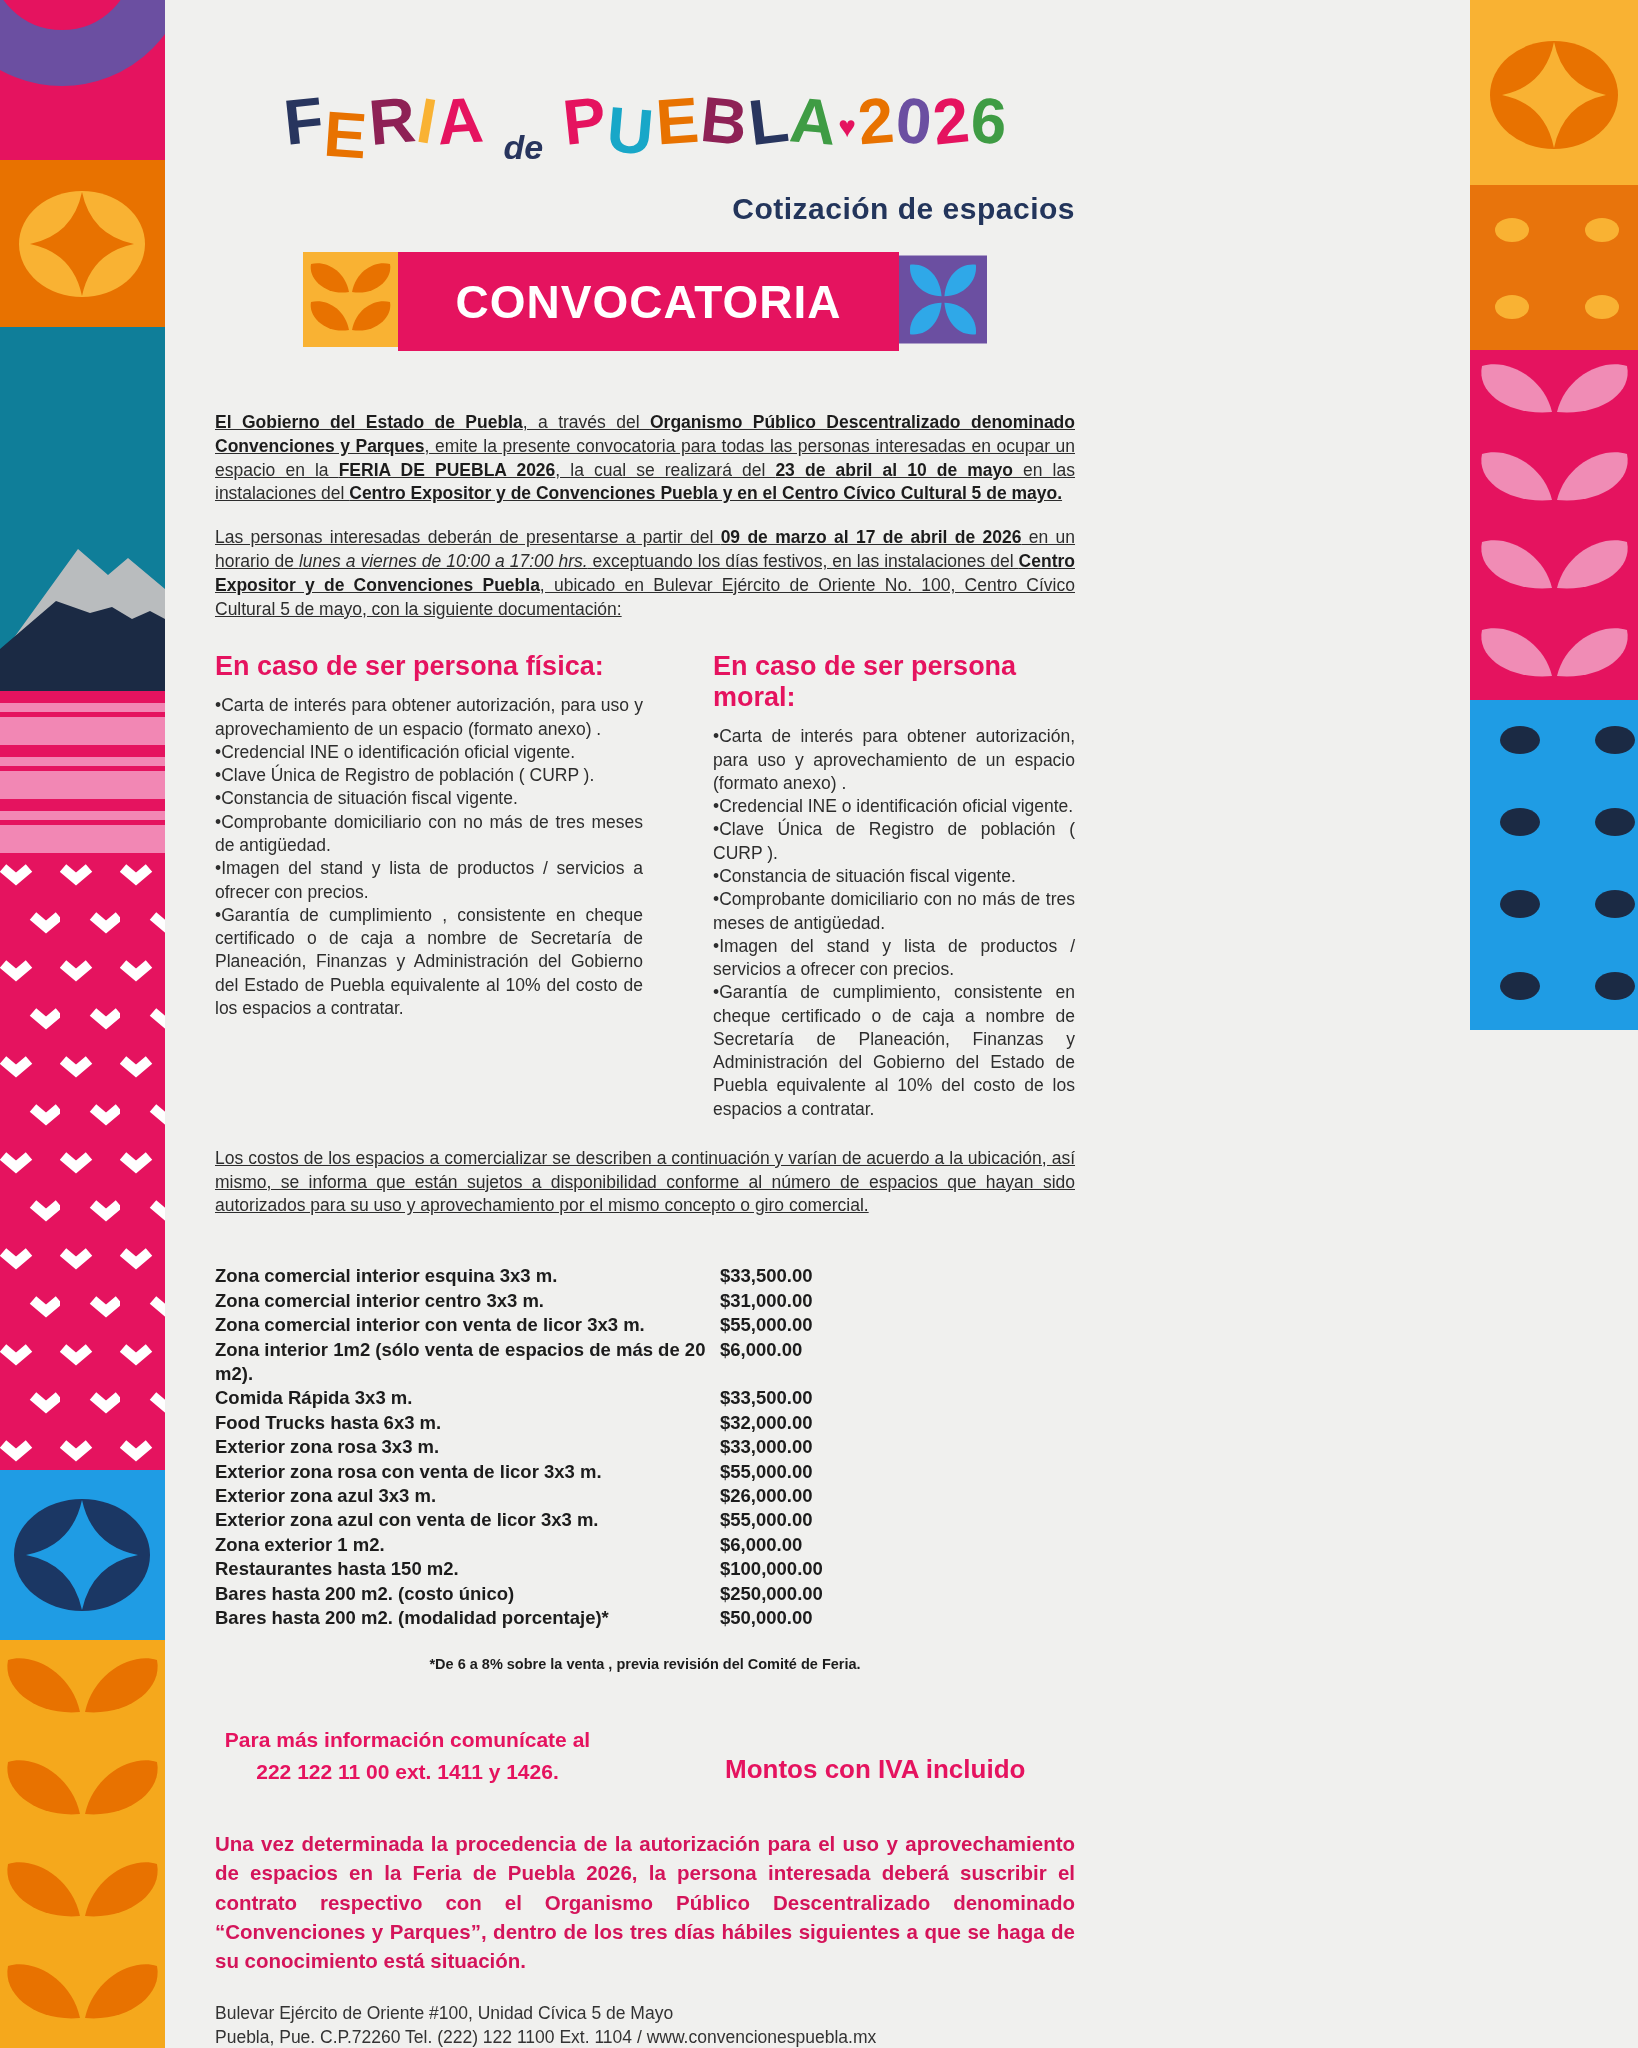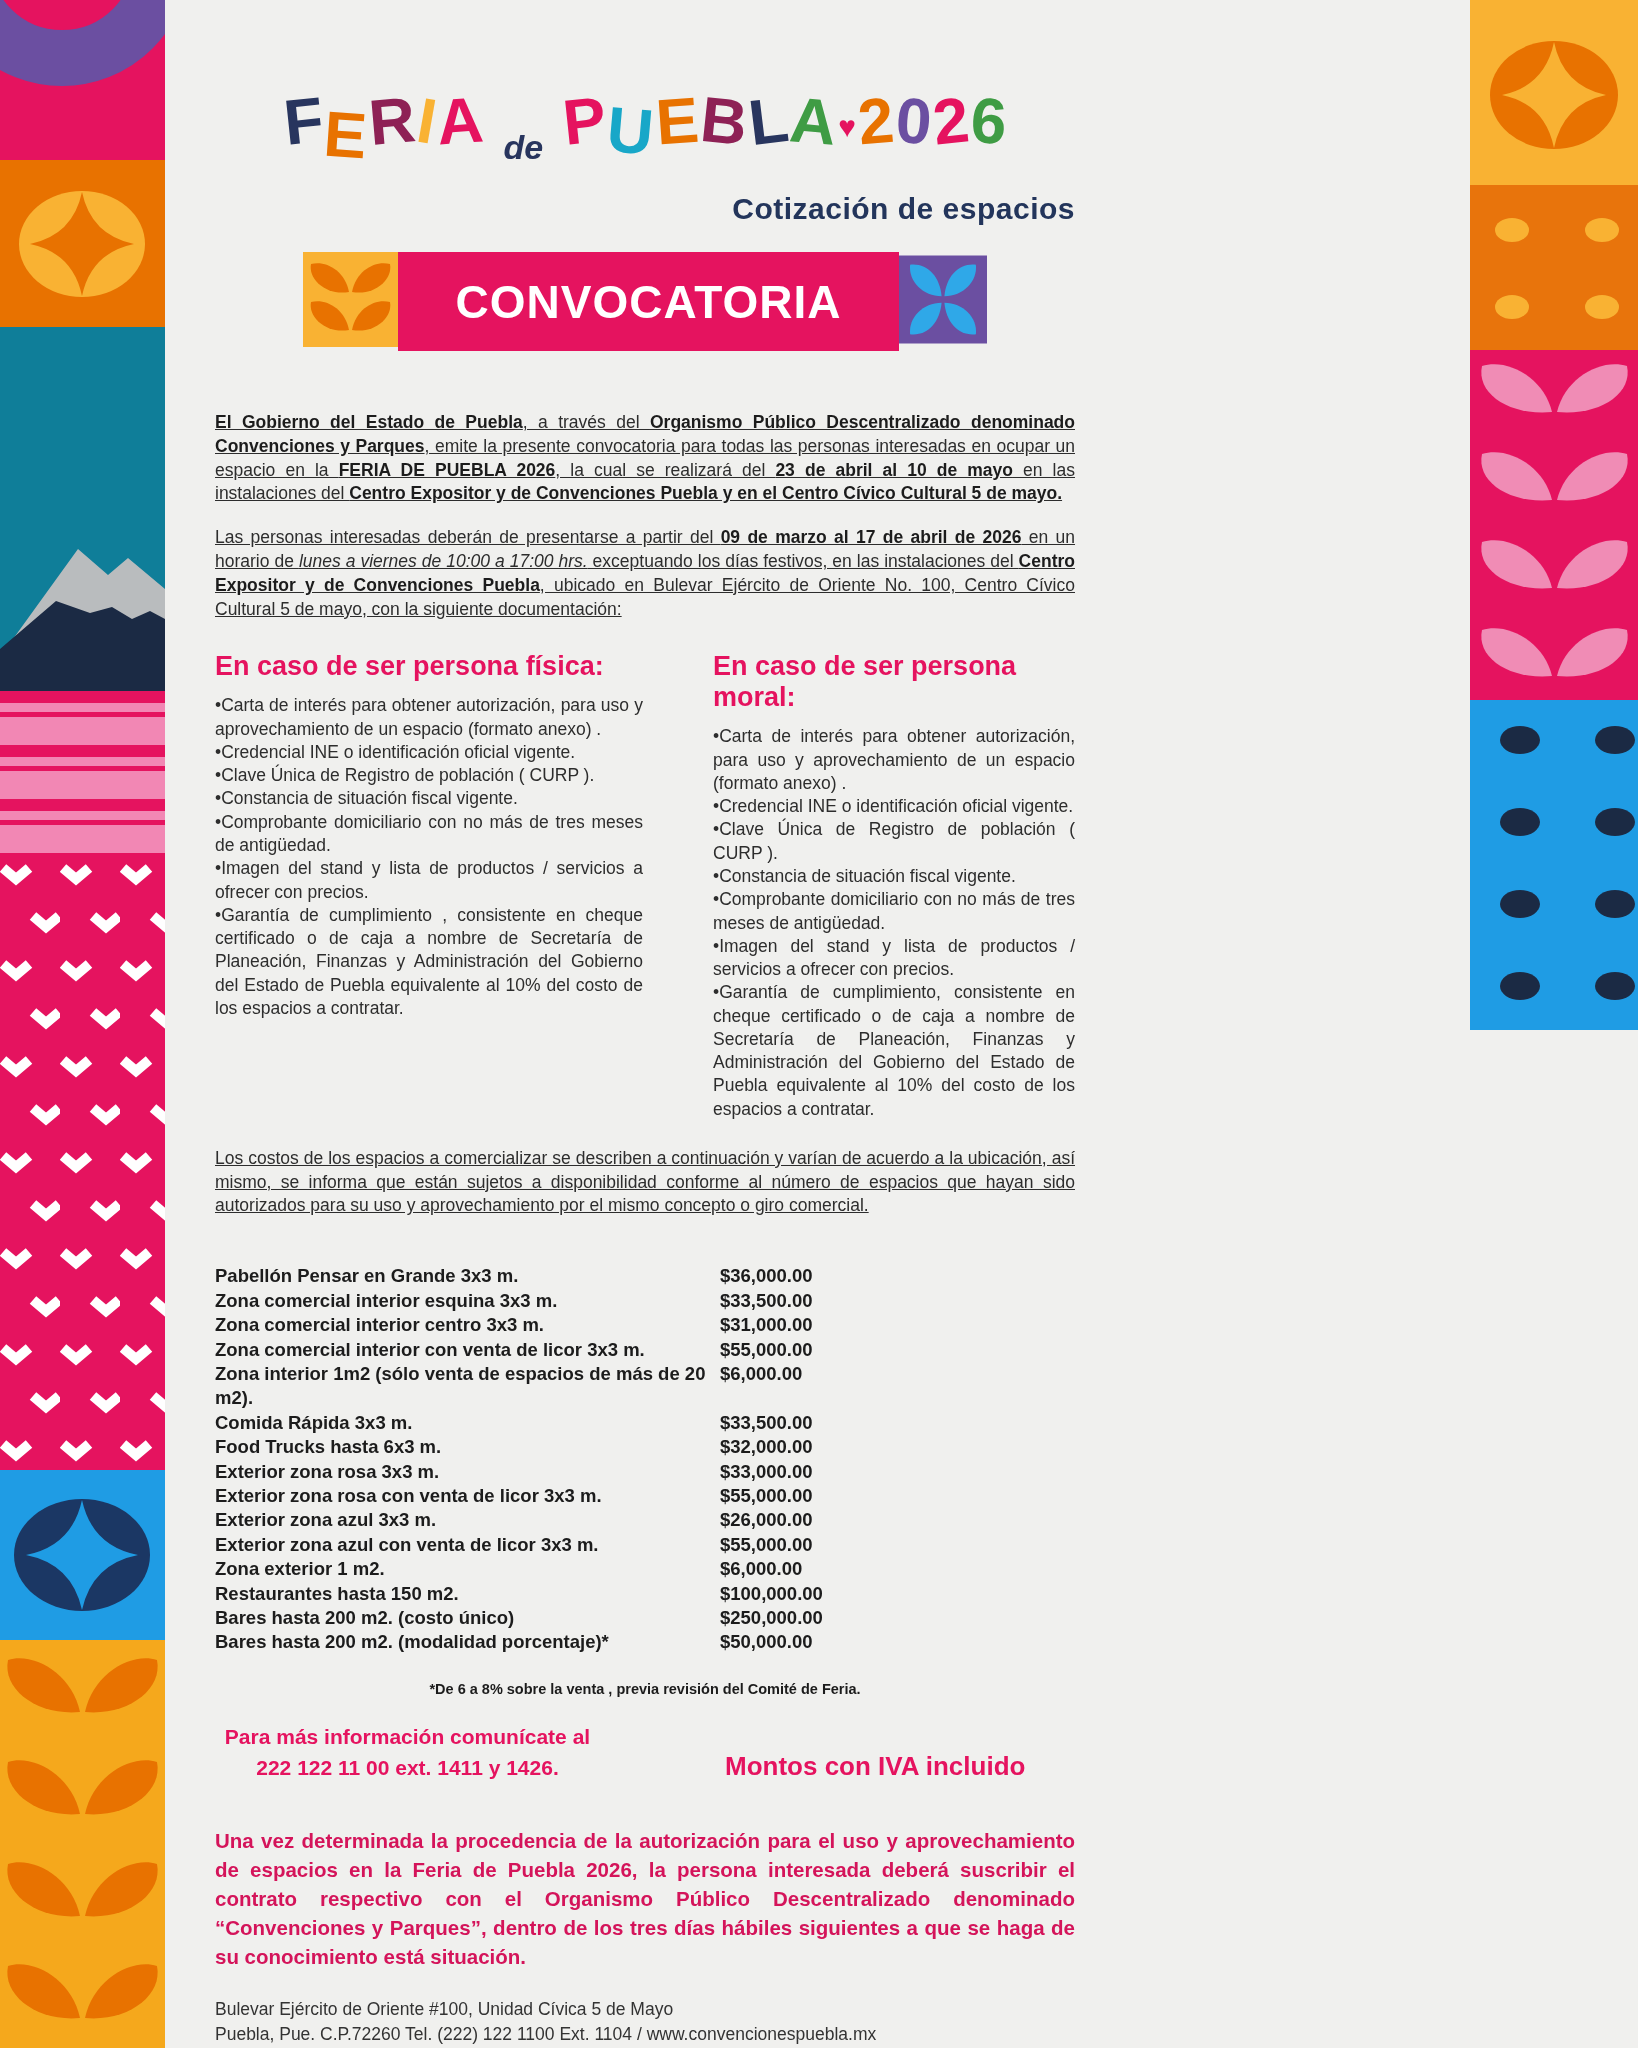--- a/index.html
+++ b/index.html
@@ -42,21 +42,21 @@
   .col-left{width:428px;}
   .col-right{width:362px;}
   .col-title{font-size:27px;font-weight:800;color:#E5135F;letter-spacing:0;}
   .req-list{margin-top:12px;}
   .req-item{font-size:17.5px;line-height:1.33;color:#2d2d2d;text-align:justify;}
   .costs{margin-top:26px;}
   .prices{margin-top:46px;}
   .price-row{display:flex;font-size:18.5px;font-weight:700;color:#1c1c1c;line-height:1.32;}
   .price-label{width:505px;flex:0 0 auto;}
   .footnote{margin-top:26px;text-align:center;font-size:14.5px;font-weight:700;color:#1c1c1c;}
-  .contact-row{margin-top:24px;display:flex;align-items:flex-end;}
+  .contact-row{margin-top:52px;display:flex;align-items:flex-end;}
   .contact{width:385px;text-align:center;font-size:21px;font-weight:800;color:#E5135F;line-height:1.5;}
   .iva{margin-left:125px;font-size:26px;font-weight:800;color:#E5135F;padding-bottom:2px;}
   .contract{margin-top:42px;font-size:20.5px;line-height:1.42;font-weight:700;color:#D4145A;text-align:justify;}
   .footer{margin-top:26px;font-size:17.5px;line-height:1.4;color:#333;}
 </style>
 </head>
 <body>
 
 <div class="page">
 
@@ -229,24 +229,20 @@
             <div class="req-item">•Imagen del stand y lista de productos / servicios a ofrecer con precios.</div>
             <div class="req-item">•Garantía de cumplimiento, consistente en cheque certificado o de caja a nombre de Secretaría de Planeación, Finanzas y Administración del Gobierno del Estado de Puebla equivalente al 10% del costo de los espacios a contratar.</div>
           </div>
       </div>
     </div>
 
     <div class="para costs">Los costos de los espacios a comercializar se describen a continuación y varían de acuerdo a la ubicación, así mismo, se informa que están sujetos a disponibilidad conforme al número de espacios que hayan sido autorizados para su uso y aprovechamiento por el mismo concepto o giro comercial.</div>
 
     <div class="prices">
 
-    <div class="price-row">
-          <div class="price-label">Pabellón Pensar en Grande 3x3 m.</div>
-          <div class="price-value">$36,000.00</div>
-        </div>
         <div class="price-row">
           <div class="price-label">Zona comercial interior esquina 3x3 m.</div>
           <div class="price-value">$33,500.00</div>
         </div>
         <div class="price-row">
           <div class="price-label">Zona comercial interior centro 3x3 m.</div>
           <div class="price-value">$31,000.00</div>
         </div>
         <div class="price-row">
           <div class="price-label">Zona comercial interior con venta de licor 3x3 m.</div>

